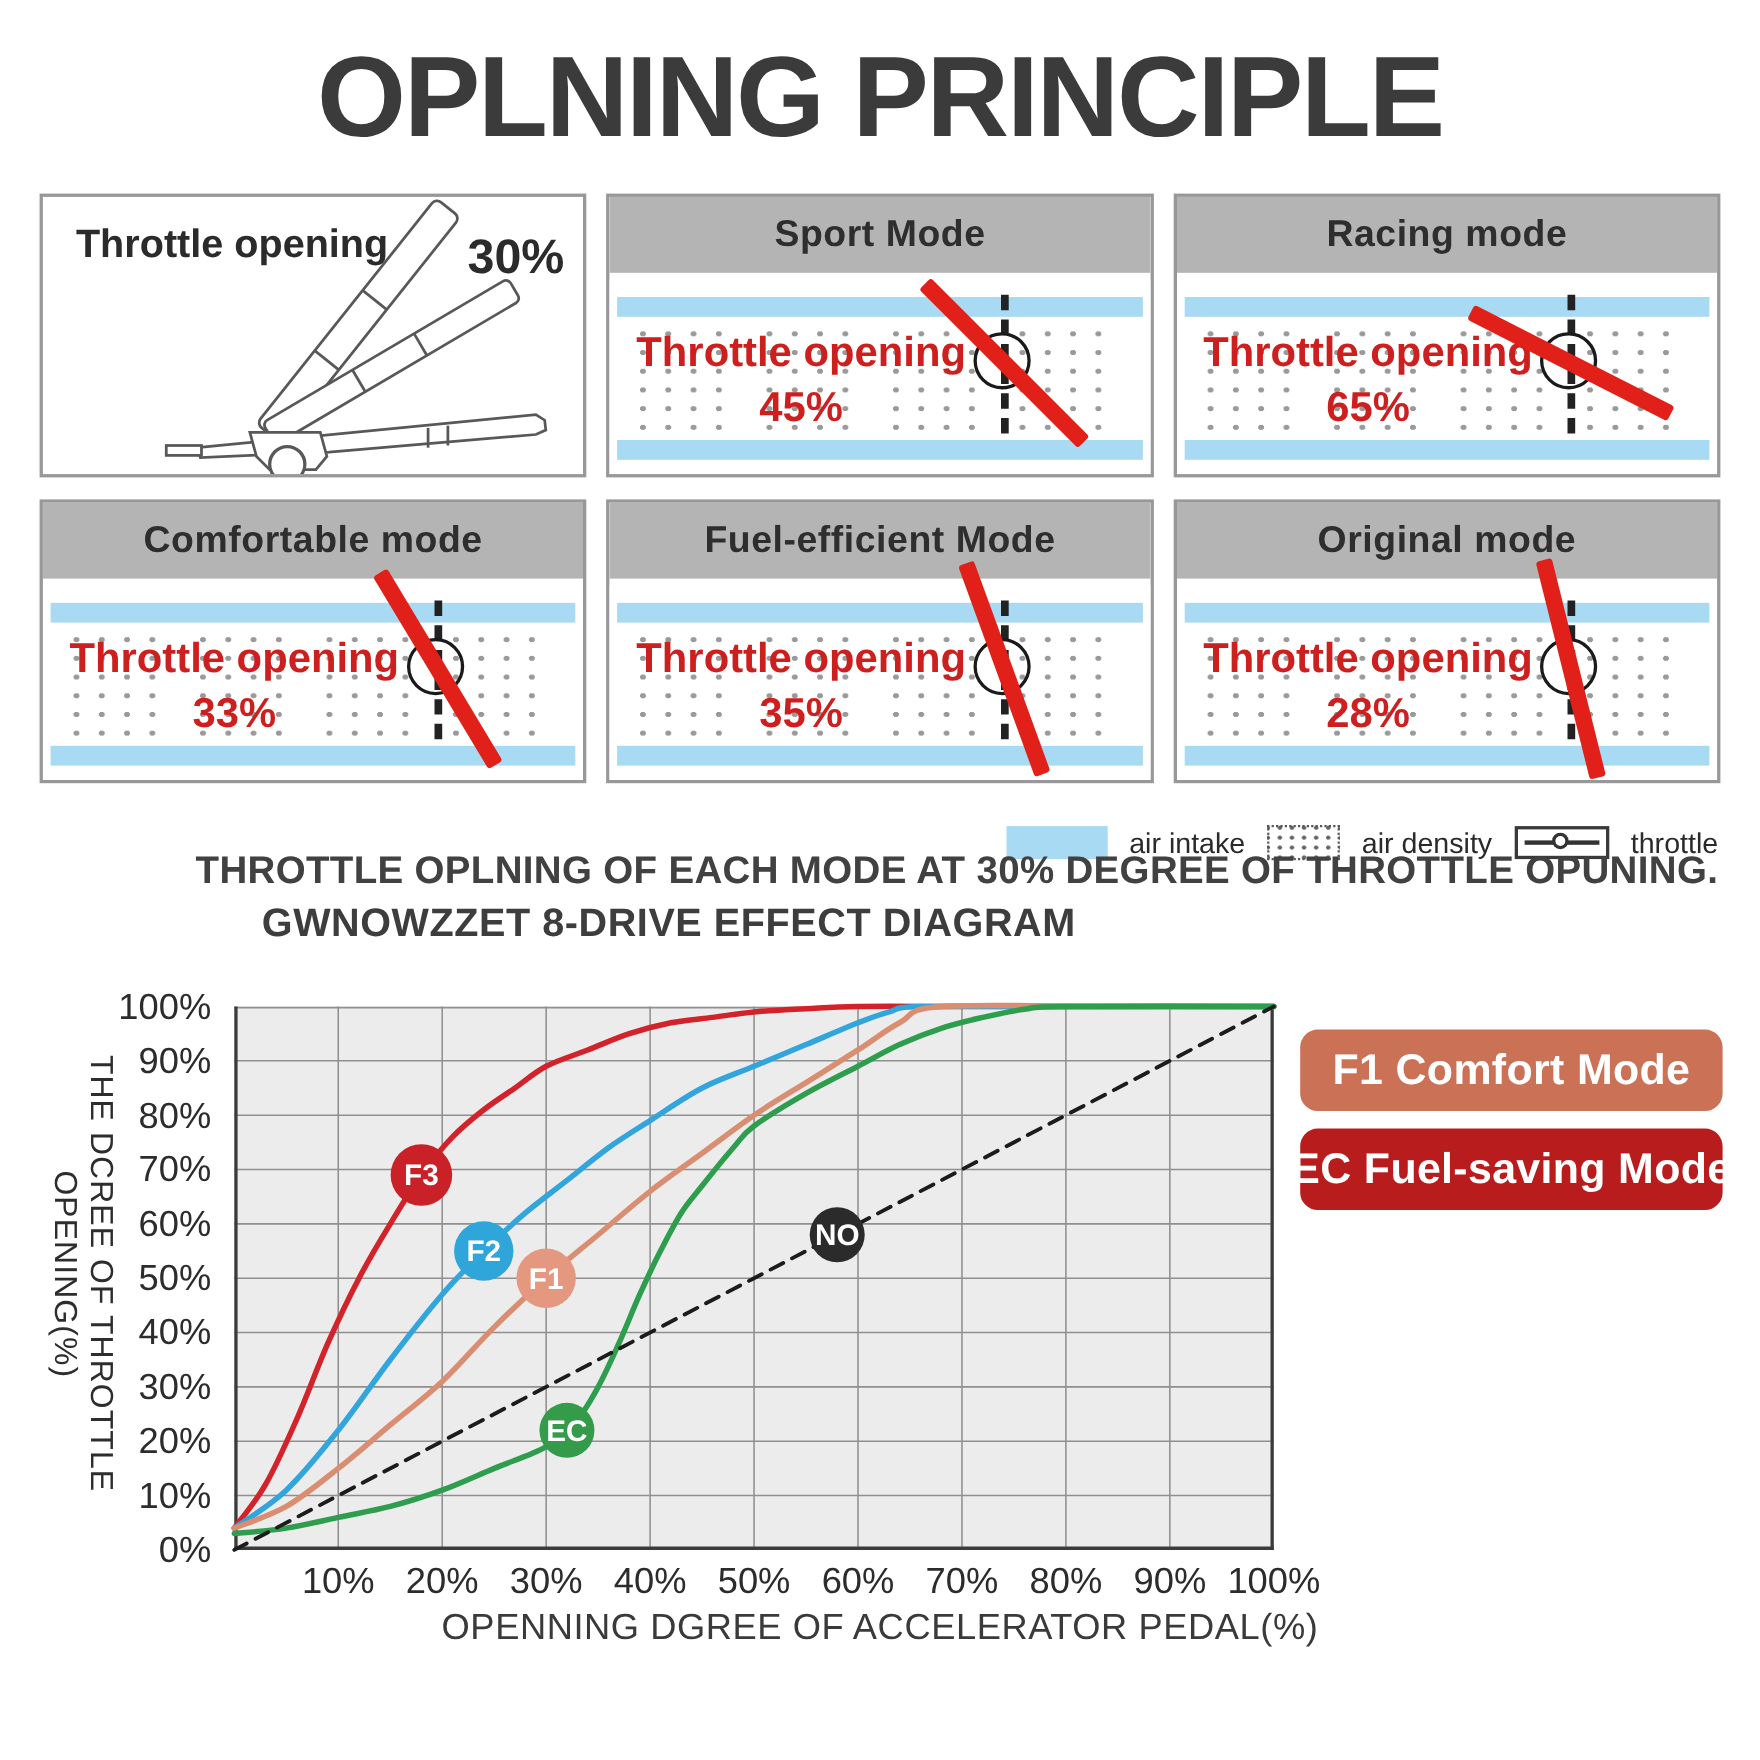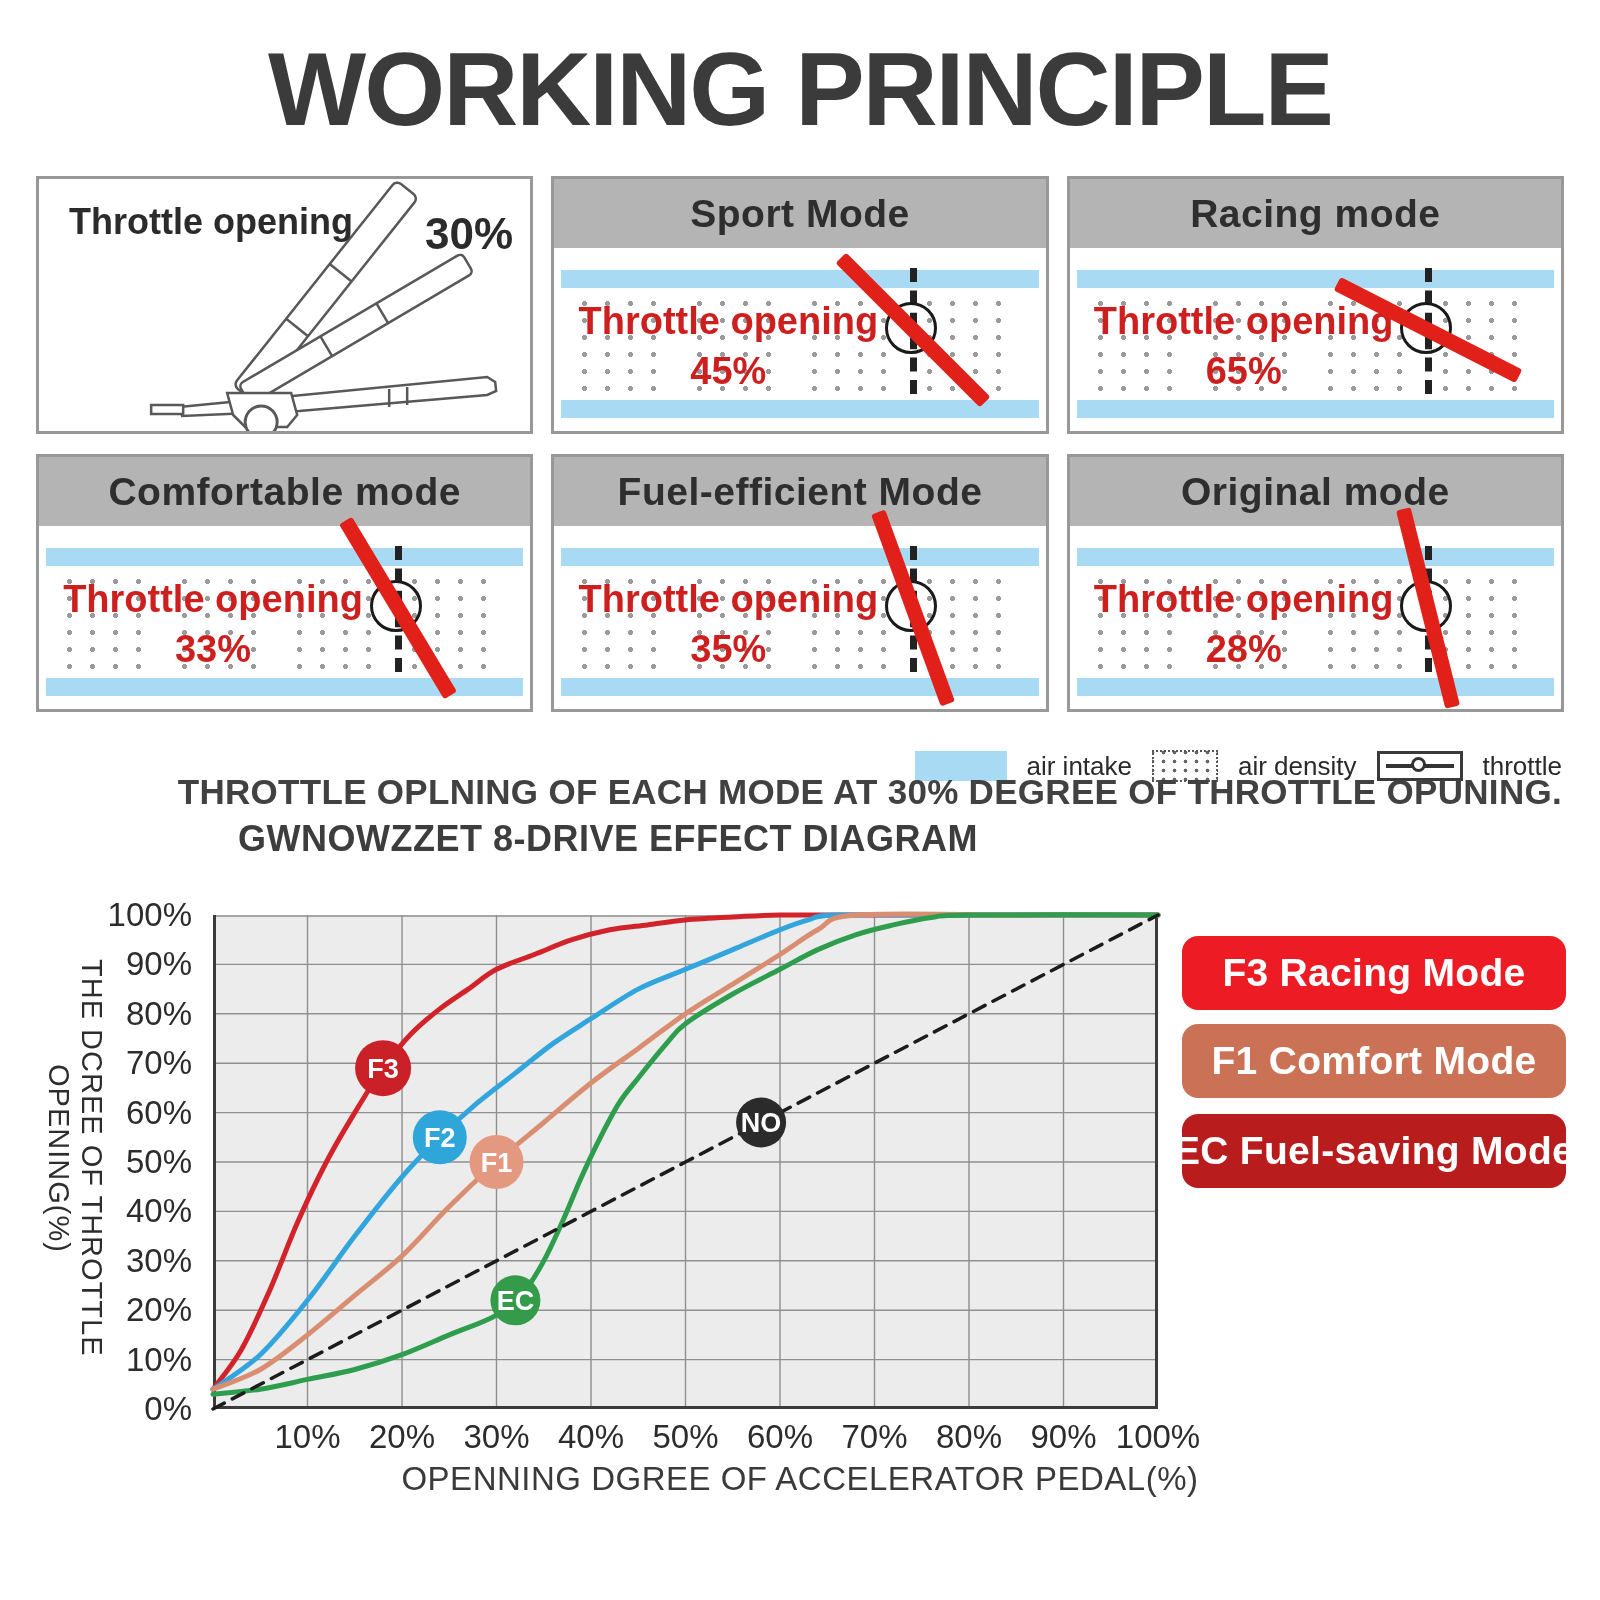--- a/index.html
+++ b/index.html
@@ -8,21 +8,21 @@
 
   
   .page-title { position:absolute; top:30px; left:0; width:1600px; text-align:center;
     font-size:104px; font-weight:700; letter-spacing:-2px; color:#3b3b3b; }
 
   
   .panels { position:absolute; left:36px; top:176px; width:1528px; height:536px;
     display:grid; grid-template-columns:repeat(3,1fr); grid-template-rows:258px 258px; gap:20px 18px; }
   .panel { border:3px solid #98989a; background:#fff; position:relative; overflow:hidden; }
   .panel-header { height:69px; background:#b4b4b4; display:flex; align-items:center; justify-content:center;
-    font-size:39px; font-weight:600; color:#2e2e2e; letter-spacing:0.5px; }
+    font-size:34px; font-weight:600; color:#2e2e2e; letter-spacing:0.5px; }
   .panel-body { position:absolute; left:0; top:75px; right:0; bottom:0; background:#fff; }
   .stripe { position:absolute; left:7px; right:7px; height:18px; background:var(--air,#a9daf3); }
   .stripe.top { top:16px; } .stripe.bottom { bottom:13px; }
   .dots { position:absolute; left:14px; right:14px; top:38px; bottom:34px;
     background-image: linear-gradient(90deg, transparent 0 104px, #fff 104px 115px),
       radial-gradient(circle, #9a9a9a 2.4px, transparent 2.7px);
     background-size: 115px 100%, 23px 17px; background-position: 0 0, 5px 3px; }
   .red-label { position:absolute; left:14px; top:42px; width:320px; text-align:center;
     font-size:38px; line-height:1.32; font-weight:700; color:#ce1f1f; }
   .throttle-sym { position:absolute; left:73%; top:76px; width:0; height:0; }
@@ -68,21 +68,21 @@
 
   
   .mode-legend { position:absolute; left:1182px; top:936px; width:384px; }
   .legend-box { height:74px; margin-bottom:14px; border-radius:16px; background:#888;
     display:flex; align-items:center; justify-content:center;
     color:#fff; font-size:39px; font-weight:600; letter-spacing:0.3px; white-space:nowrap; }
 </style>
 </head>
 <body>
 
-<div class="page-title">WORKING PRINCIPLE</div>
+<div class="page-title">OPLNING PRINCIPLE</div>
 
 <div class="panels">
 
   <div class="panel">
     <svg class="pedal-art" viewBox="0 0 491 252" fill="none" stroke="#585858" stroke-width="2.5">
       <g transform="rotate(38.5 205 215)">
         <rect x="191" y="-47" width="28" height="262" rx="6" fill="#fff"></rect>
         <line x1="191" y1="60" x2="219" y2="60"></line>
           <line x1="191" y1="130" x2="219" y2="130"></line>
       </g>
@@ -269,22 +269,19 @@
     <span style="left: 422.5px;">50%</span>
     <span style="left: 517px;">60%</span>
     <span style="left: 611.5px;">70%</span>
     <span style="left: 706px;">80%</span>
     <span style="left: 800.5px;">90%</span>
     <span style="left: 895px;">100%</span>
   </div>
 <div class="x-axis-label">OPENNING DGREE OF ACCELERATOR PEDAL(%)</div>
 
 <div class="mode-legend">
-  <div class="legend-box" style="background: rgb(237, 28, 36);">
-    <span>F3 Racing Mode</span>
-    </div>
   <div class="legend-box" style="background: rgb(203, 113, 85);">
     <span>F1 Comfort Mode</span>
     </div>
   <div class="legend-box" style="background: #b91c1c; margin-top: 16px;">
     <span>EC Fuel-saving Mode</span>
     </div>
 </div>
 
 </body></html>

